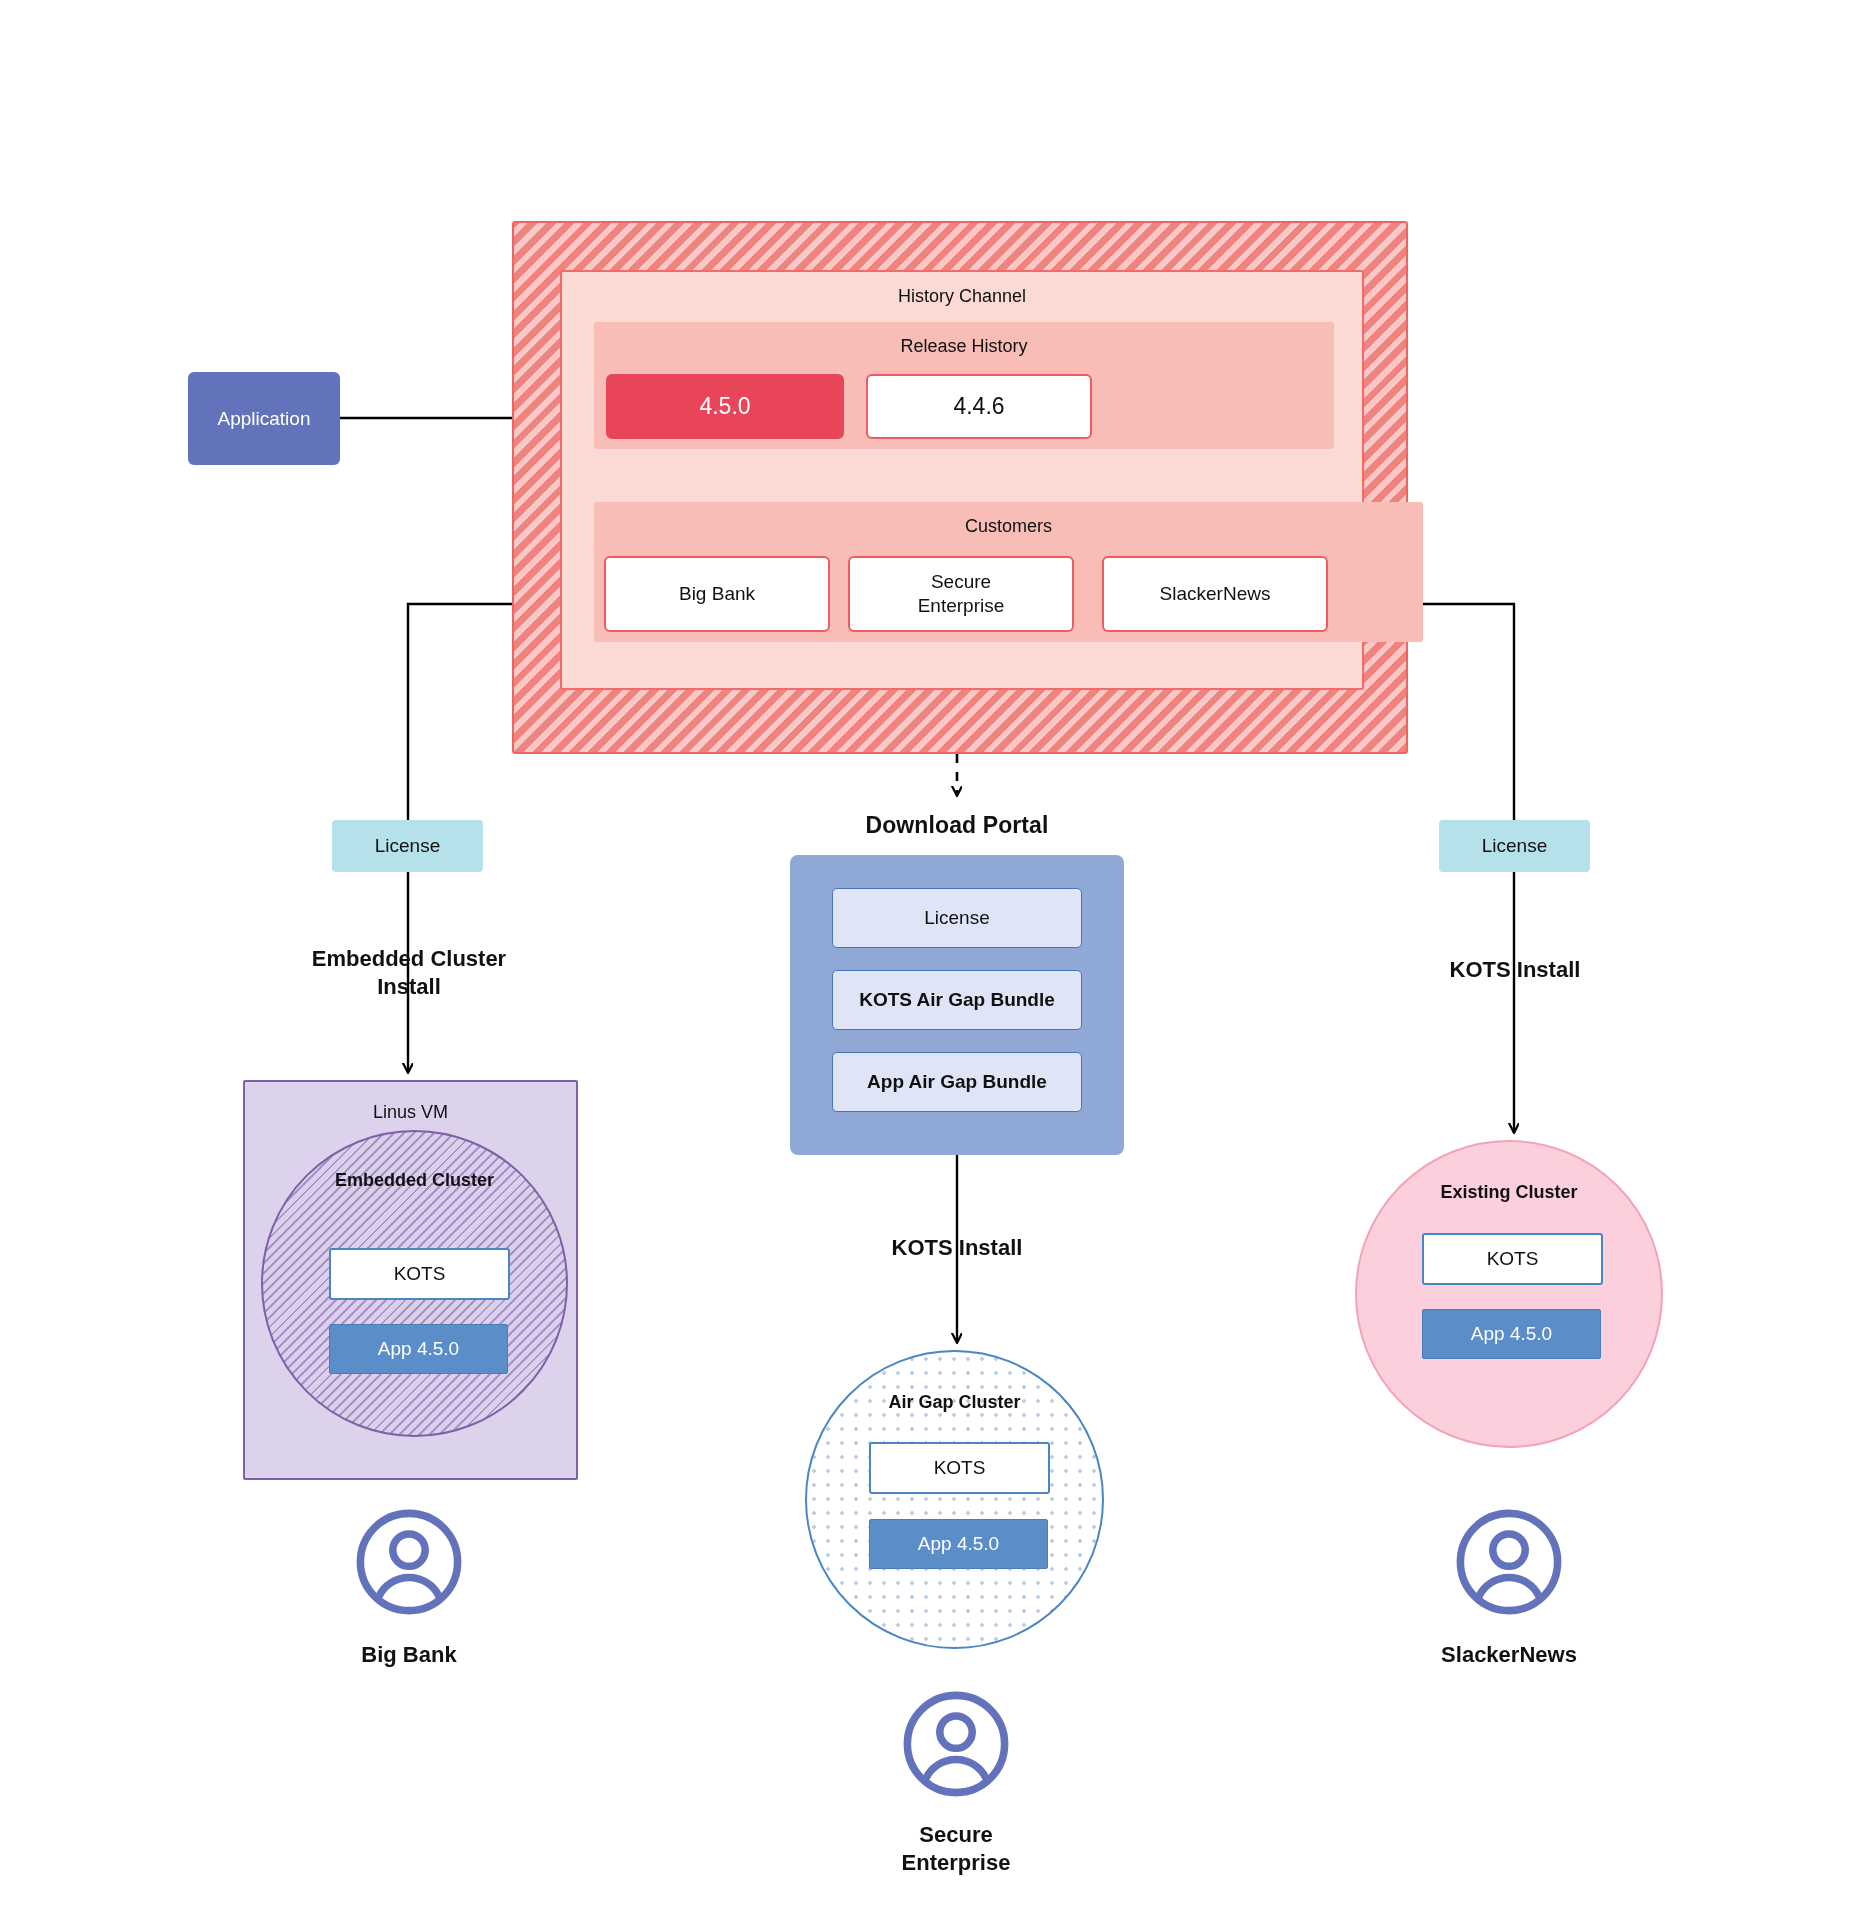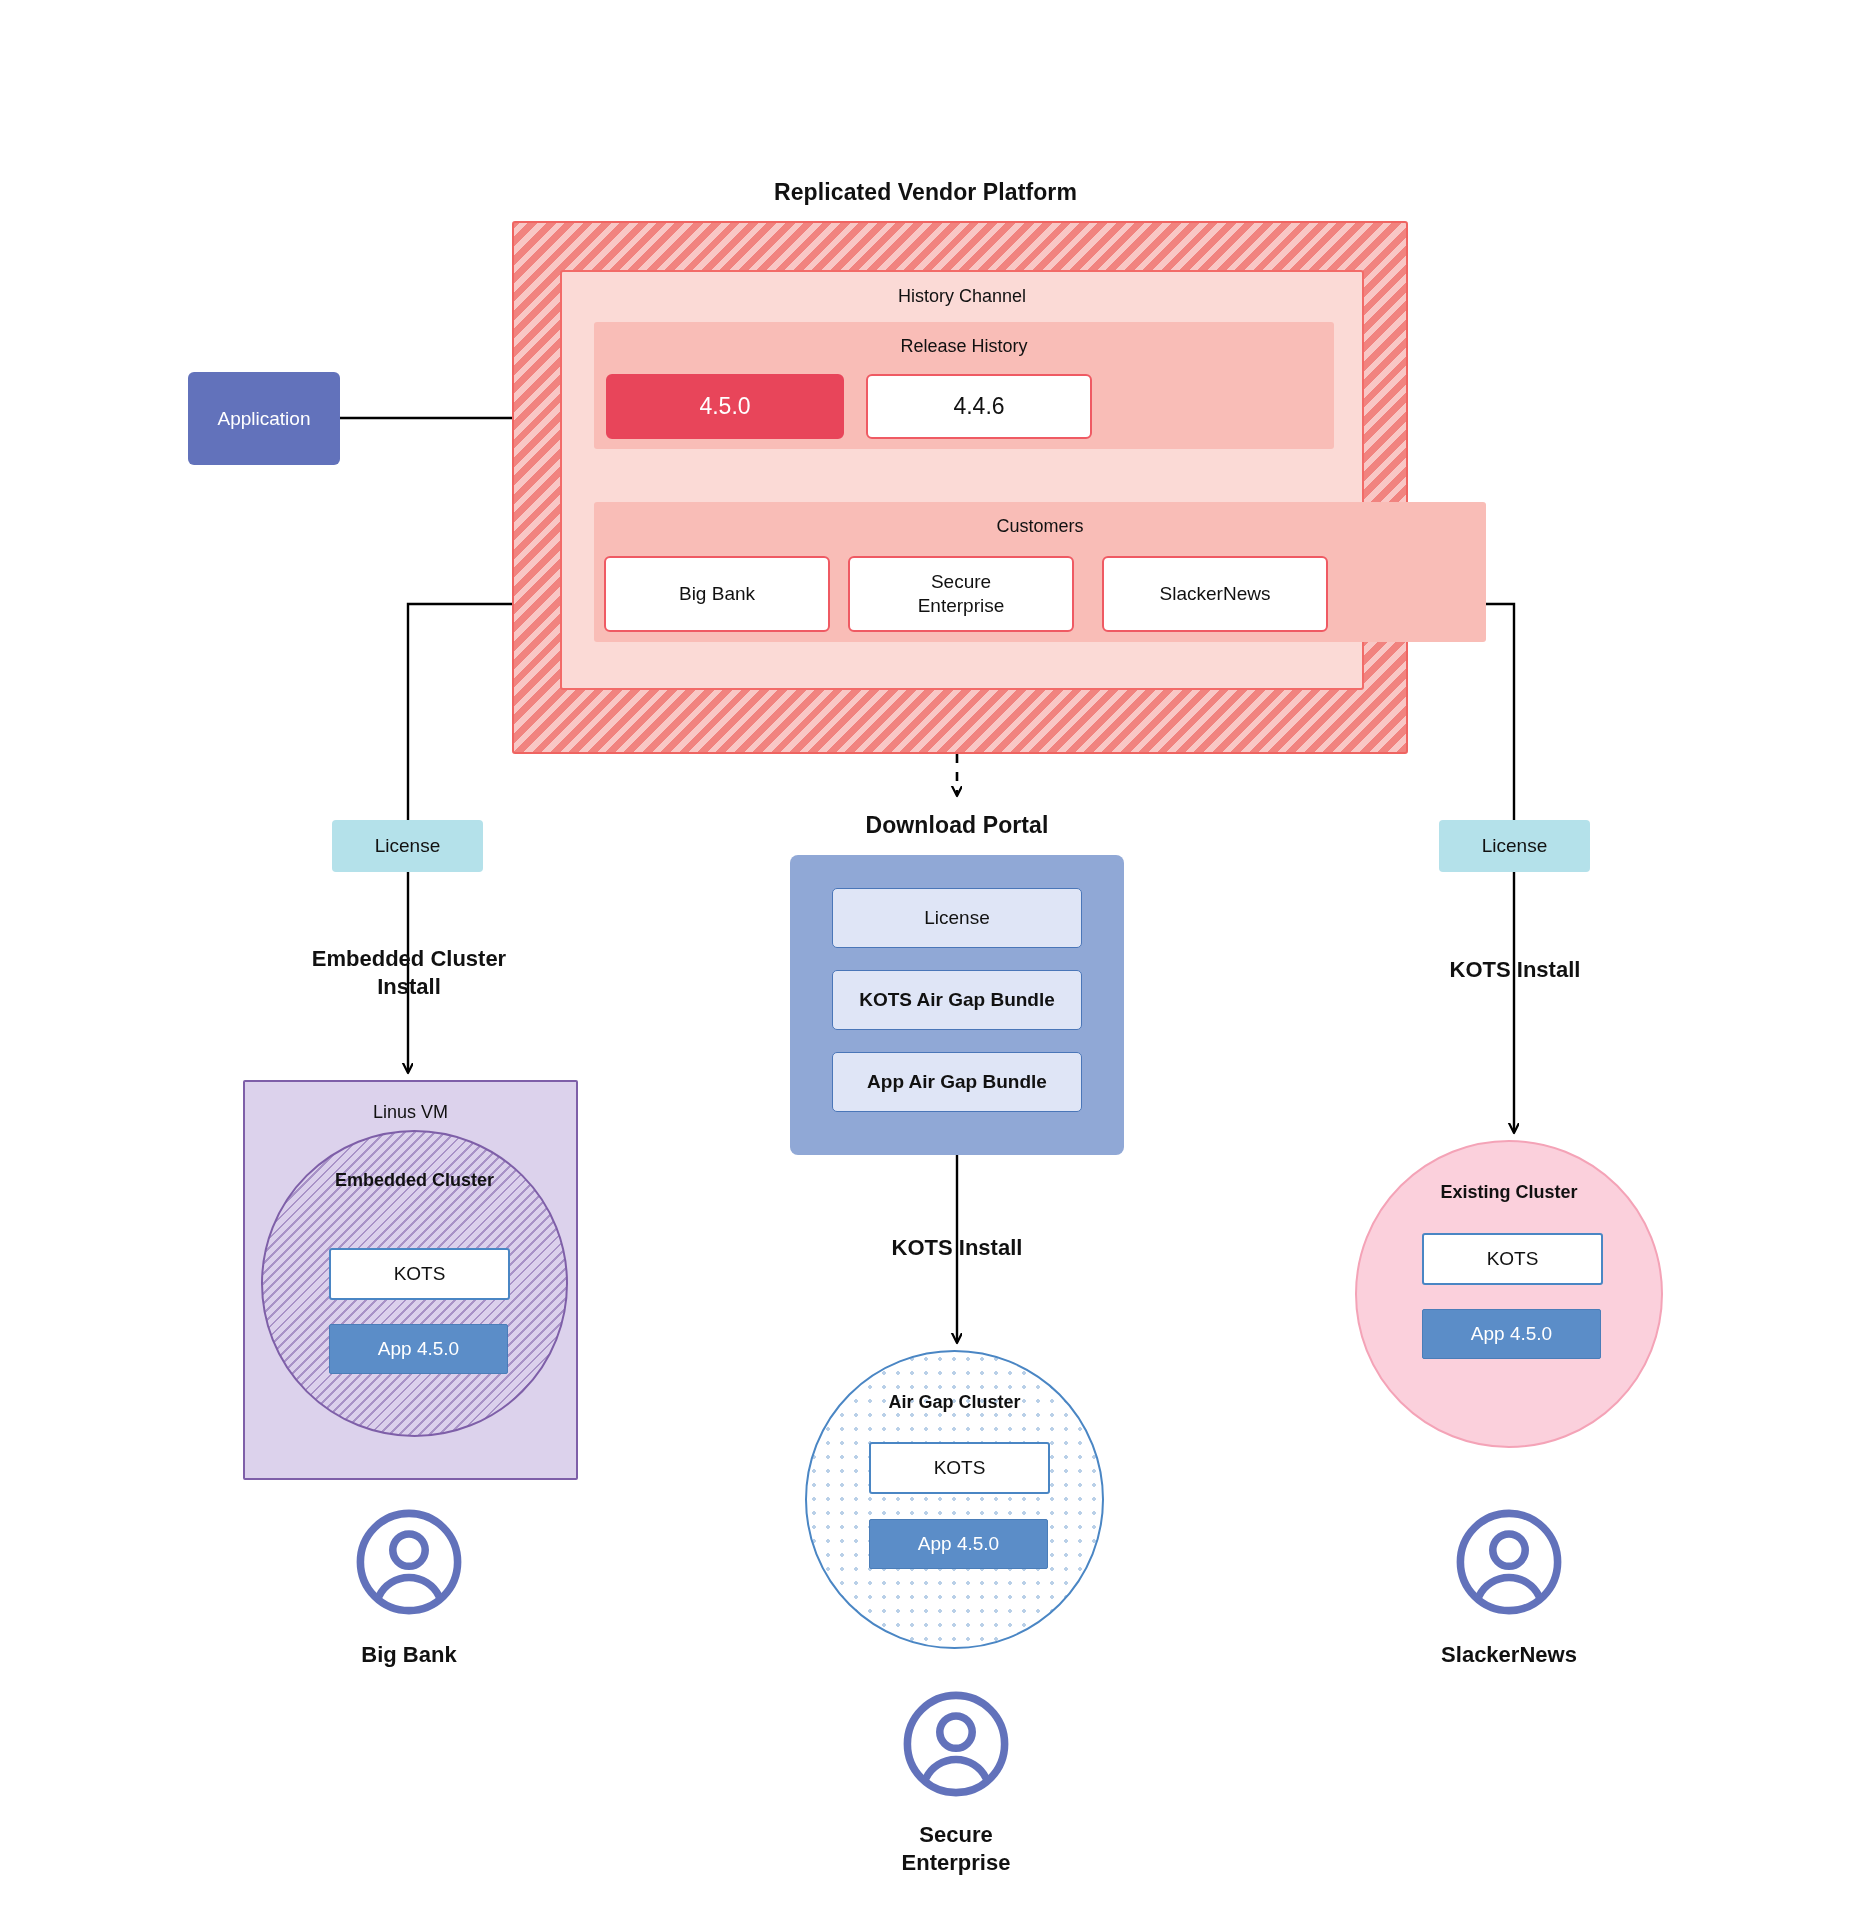--- a/index.html
+++ b/index.html
@@ -77,21 +77,21 @@
     background: #fbdad6;
     border: 2px solid #f26b68;
     border-radius: 3px;
   }
   .inner-band {
     background: #f9bdb7;
     border-radius: 3px;
     padding-left: 43px;
   }
   #release-history-band { left: 32px; top: 50px; width: 740px; height: 127px; }
-  #customers-band       { left: 32px; top: 230px; width: 892px; height: 140px; }
+  #customers-band       { left: 32px; top: 230px; width: 829px; height: 140px; }
 
   .band-title {
     position: absolute;
     left: 0; right: 0; top: 14px;
     text-align: center;
   }
 
   .rel-box {
     position: absolute;
     top: 52px;
@@ -274,21 +274,20 @@
 
     <path d="M957,646 L957,795" fill="none" stroke="#000000" stroke-width="2.6" stroke-dasharray="9 9" marker-end="url(#arrowDash)"></path>
 
     <path d="M957,1155 L957,1342" fill="none" stroke="#000000" stroke-width="2.4" marker-end="url(#arrowSolid)"></path>
 
     <path d="M409,1244 L409,1290" fill="none" stroke="#000000" stroke-width="2.4" stroke-dasharray="7 7" marker-end="url(#arrowDash)"></path>
     <path d="M956,1488 L956,1534" fill="none" stroke="#000000" stroke-width="2.4" stroke-dasharray="7 7" marker-end="url(#arrowDash)"></path>
     <path d="M1509,1279 L1509,1325" fill="none" stroke="#000000" stroke-width="2.4" stroke-dasharray="7 7" marker-end="url(#arrowDash)"></path>
   </svg>
 
-  <div class="abs diagram-title ctr" style="left:0; top:178px; width:1851px; height:28px;">Replicated Vendor Platform</div>
 
   <div class="abs ctr" id="application-box">
     <span>Application</span>
   </div>
 
   <div class="abs" id="platform-striped">
 
     <div class="abs" id="stable-channel">
 
       <div class="band-title section-title">History Channel</div>

